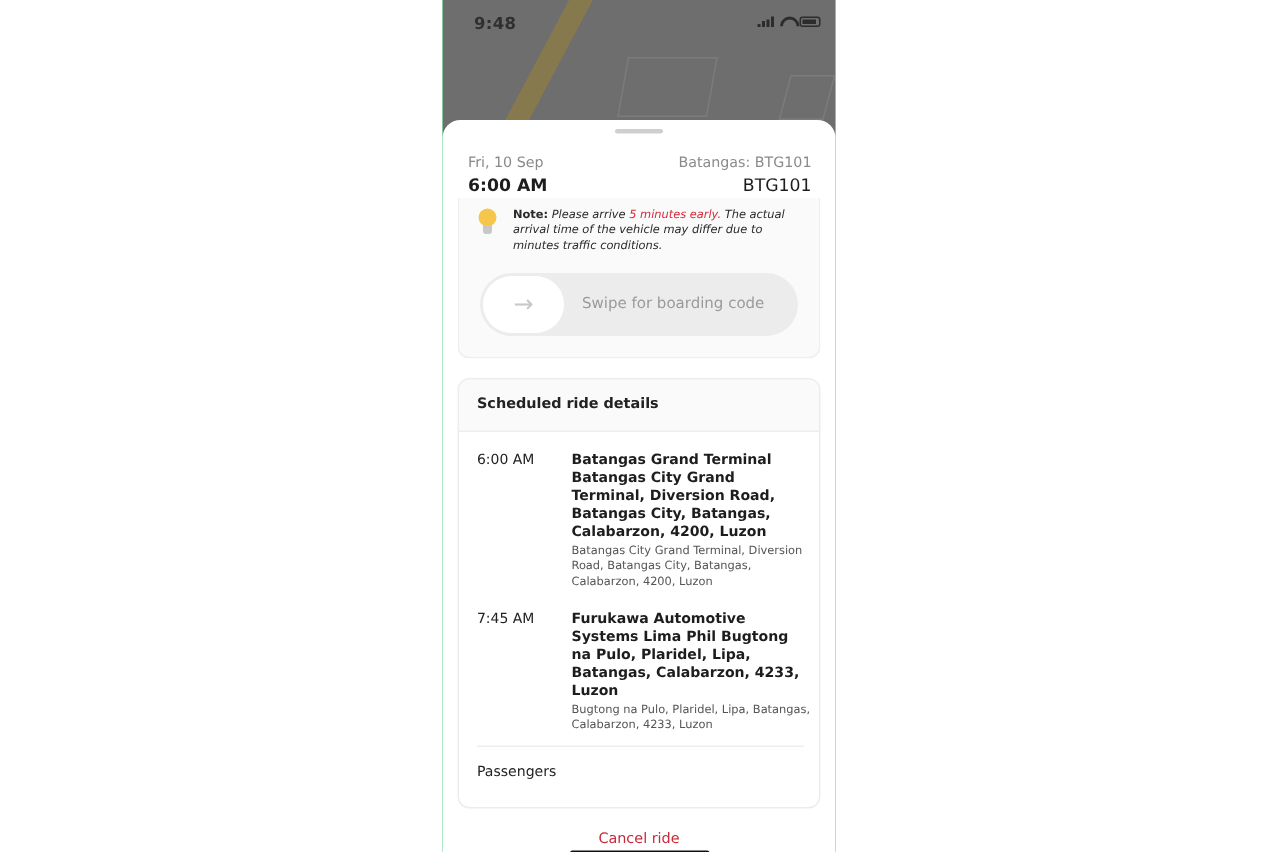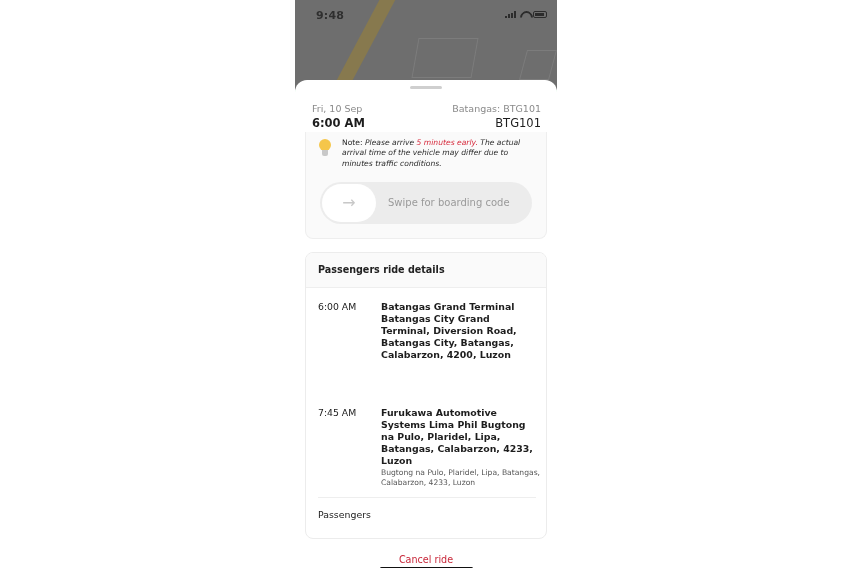--- a/index.html
+++ b/index.html
@@ -32,21 +32,21 @@
   .hdr-date { position: absolute; left: 17px; top: 23px; font-size: 9.5px; color: #8a8a8a; }
   .hdr-time { position: absolute; left: 17px; top: 36px; font-size: 11.5px; font-weight: bold; color: #1d1d1d; }
   .hdr-vehicle { position: absolute; right: 16px; top: 23px; font-size: 9.5px; color: #8a8a8a; }
   .hdr-plate { position: absolute; right: 16px; top: 36px; font-size: 11.5px; color: #1d1d1d; }
 
   .note-card { position: absolute; left: 10px; top: 52px; width: 242px; height: 107px; background: #fafafa; border: 1px solid #eeeeee; border-top: none; border-radius: 0 0 8px 8px; }
   .bulb { position: absolute; left: 13px; top: 7px; width: 12px; height: 22px; }
   .bulb .glass { width: 12px; height: 12px; background: #f5c64a; border-radius: 50%; }
   .bulb .base { width: 6px; height: 6px; margin: -1px auto 0; background: #c8c8c8; border-radius: 0 0 2px 2px; }
   .note-text { position: absolute; left: 36px; top: 6px; width: 196px; font-size: 7.6px; line-height: 10.3px; color: #2a2a2a; font-style: italic; }
-  .note-text b { font-style: normal; font-weight: normal; }
+  .note-text b { font-style: normal; font-weight: bold; }
   .note-text .hl { color: #d6293b; }
 
   .swipe { position: absolute; left: 14px; top: 50px; width: 212px; height: 42px; background: #ececec; border-radius: 21px; }
   .swipe-knob { position: absolute; left: 2px; top: 2px; width: 54px; height: 38px; background: #ffffff; border-radius: 19px; display: flex; align-items: center; justify-content: center; }
   .arrow { font-size: 16px; color: #c8c8c8; line-height: 1; }
   .swipe-label { position: absolute; left: 68px; top: 15px; font-size: 10px; color: #9a9a9a; }
 
   .details-card { position: absolute; left: 10px; top: 172px; width: 242px; height: 287px; background: #ffffff; border: 1px solid #ececec; border-radius: 8px; overflow: hidden; }
   .details-head { height: 35px; background: #fafafa; border-bottom: 1px solid #eeeeee; padding: 11px 0 0 12px; font-size: 9.6px; font-weight: bold; color: #222; }
 
@@ -107,26 +107,27 @@
 
       <div class="swipe">
         <div class="swipe-knob">
           <span class="arrow">→</span>
         </div>
         <span class="swipe-label">Swipe for boarding code</span>
       </div>
     </div>
 
     <div class="details-card">
-      <div class="details-head">Passengers ride details</div>
+      <div class="details-head">Scheduled ride details</div>
 
       <div class="stop s1">
         <span class="stop-time">6:00 AM</span>
         <div class="stop-body">
           <div class="stop-title">Batangas Grand Terminal Batangas City Grand Terminal, Diversion Road, Batangas City, Batangas, Calabarzon, 4200, Luzon</div>
+          <div class="stop-sub">Batangas City Grand Terminal, Diversion Road, Batangas City, Batangas, Calabarzon, 4200, Luzon</div>
         </div>
       </div>
 
       <div class="stop s2">
         <span class="stop-time">7:45 AM</span>
         <div class="stop-body">
           <div class="stop-title">Furukawa Automotive Systems Lima Phil Bugtong na Pulo, Plaridel, Lipa, Batangas, Calabarzon, 4233, Luzon</div>
           <div class="stop-sub">Bugtong na Pulo, Plaridel, Lipa, Batangas, Calabarzon, 4233, Luzon</div>
         </div>
       </div>

